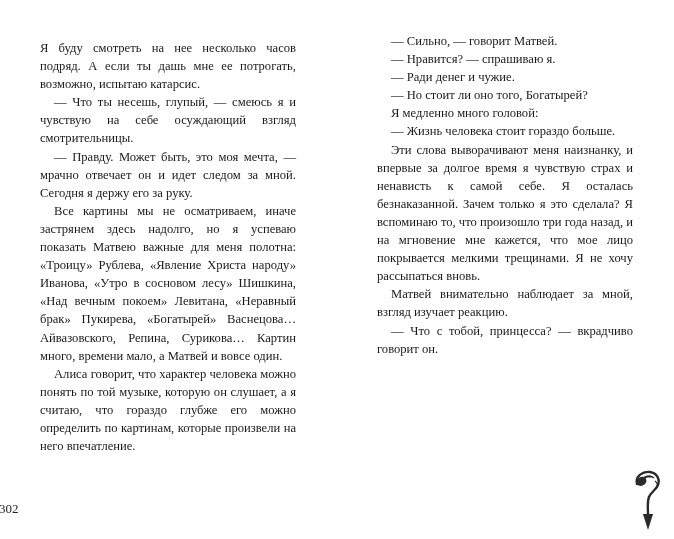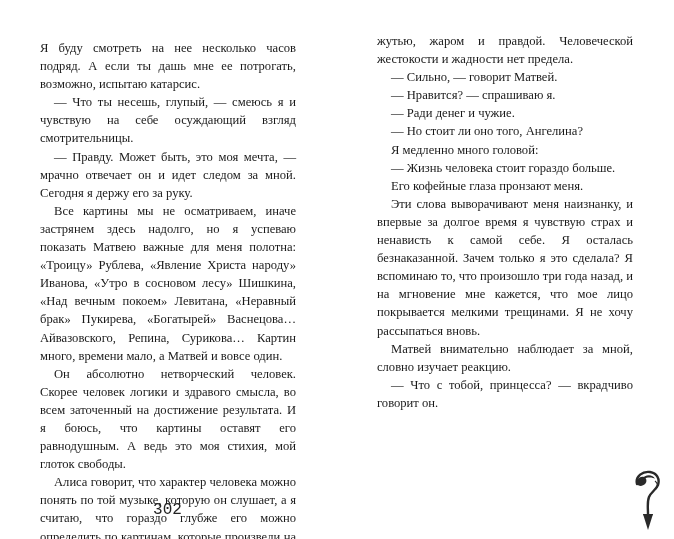--- a/index.html
+++ b/index.html
@@ -27,23 +27,22 @@
     .page.right .text-block { left: 377px; left: 40px; top: 32px; }
     .text-block p {
       margin: 0;
       text-indent: 14px;
     }
     .text-block p.noindent { text-indent: 0; }
     .page-number {
       position: absolute;
       top: 501px;
       width: 337px;
-      text-align: center;
-      font-family: Liberation Mono, monospace;
-      font-size: 16px;
+      font-family: Liberation Serif, serif;
+      font-size: 13px;
       color: #222;
     }
     .page.left .page-number { left: -1px; }
     .page.right .page-number { left: -5px; }
     .ornament {
       position: absolute;
       left: 296px;
       top: 470px;
       width: 28px;
       height: 64px;
@@ -51,39 +50,36 @@
   </style>
 </head>
 <body>
 
 <div class="page left">
   <div class="text-block">
     <p class="noindent">Я буду смотреть на нее несколько часов подряд. А если ты дашь мне ее потрогать, возможно, испытаю катарсис.</p>
     <p>— Что ты несешь, глупый, — смеюсь я и чувствую на себе осуждающий взгляд смотрительницы.</p>
     <p>— Правду. Может быть, это моя мечта, — мрачно отвечает он и идет следом за мной. Сегодня я держу его за руку.</p>
     <p>Все картины мы не осматриваем, иначе застрянем здесь надолго, но я успеваю показать Матвею важные для меня полотна: «Троицу» Рублева, «Явление Христа народу» Иванова, «Утро в сосновом лесу» Шишкина, «Над вечным покоем» Левитана, «Неравный брак» Пукирева, «Богатырей» Васнецова… Айвазовского, Репина, Сурикова… Картин много, времени мало, а Матвей и вовсе один.</p>
-    <p>Он абсолютно нетворческий человек. Скорее человек логики и здравого смысла, во всем заточенный на достижение результата. И я боюсь, что картины оставят его равнодушным. А ведь это моя стихия, мой глоток свободы.</p>
     <p>Алиса говорит, что характер человека можно понять по той музыке, которую он слушает, а я считаю, что гораздо глубже его можно определить по картинам, которые произвели на него впечатление.</p>
 
   </div>
   <div class="page-number">302</div>
 </div>
 
 <div class="page right">
   <div class="text-block">
-    <p class="noindent">жутью, жаром и правдой. Человеческой жестокости и жадности нет предела.</p>
     <p>— Сильно, — говорит Матвей.</p>
     <p>— Нравится? — спрашиваю я.</p>
     <p>— Ради денег и чужие.</p>
-    <p>— Но стоит ли оно того, Ангелина?</p>
+    <p>— Но стоит ли оно того, Богатырей?</p>
     <p>Я медленно много головой:</p>
     <p>— Жизнь человека стоит гораздо больше.</p>
-    <p>Его кофейные глаза пронзают меня.</p>
     <p>Эти слова выворачивают меня наизнанку, и впервые за долгое время я чувствую страх и ненависть к самой себе. Я осталась безнаказанной. Зачем только я это сделала? Я вспоминаю то, что произошло три года назад, и на мгновение мне кажется, что мое лицо покрывается мелкими трещинами. Я не хочу рассыпаться вновь.</p>
-    <p>Матвей внимательно наблюдает за мной, словно изучает реакцию.</p>
+    <p>Матвей внимательно наблюдает за мной, взгляд изучает реакцию.</p>
     <p>— Что с тобой, принцесса? — вкрадчиво говорит он.</p>
 
   </div>
   <svg class="ornament" viewBox="0 0 28 64">
     <path d="M4 14 C2 6 10 1 17 2 C24 3 27 9 25 15 C23 20 18 22 16 27 C14 32 15 38 15 44" fill="none" stroke="#2a2a2a" stroke-width="2.4" stroke-linecap="round"></path>
     <path d="M4 14 C3 9 7 6 11 7 C14 8 14 12 12 14 C10 16 6 17 4 14 Z" fill="#2a2a2a"></path>
     <path d="M9 9 C12 4 20 4 22 9 C20 7 14 7 9 9 Z" fill="#2a2a2a"></path>
     <path d="M22 11 C25 13 25 17 23 19" fill="none" stroke="#2a2a2a" stroke-width="1.2"></path>
     <path d="M10 44 L20 44 L15 60 Z" fill="#2a2a2a"></path>
     <path d="M10 44 C11 47 13 47 15 45 C17 47 19 47 20 44" fill="#2a2a2a"></path>

